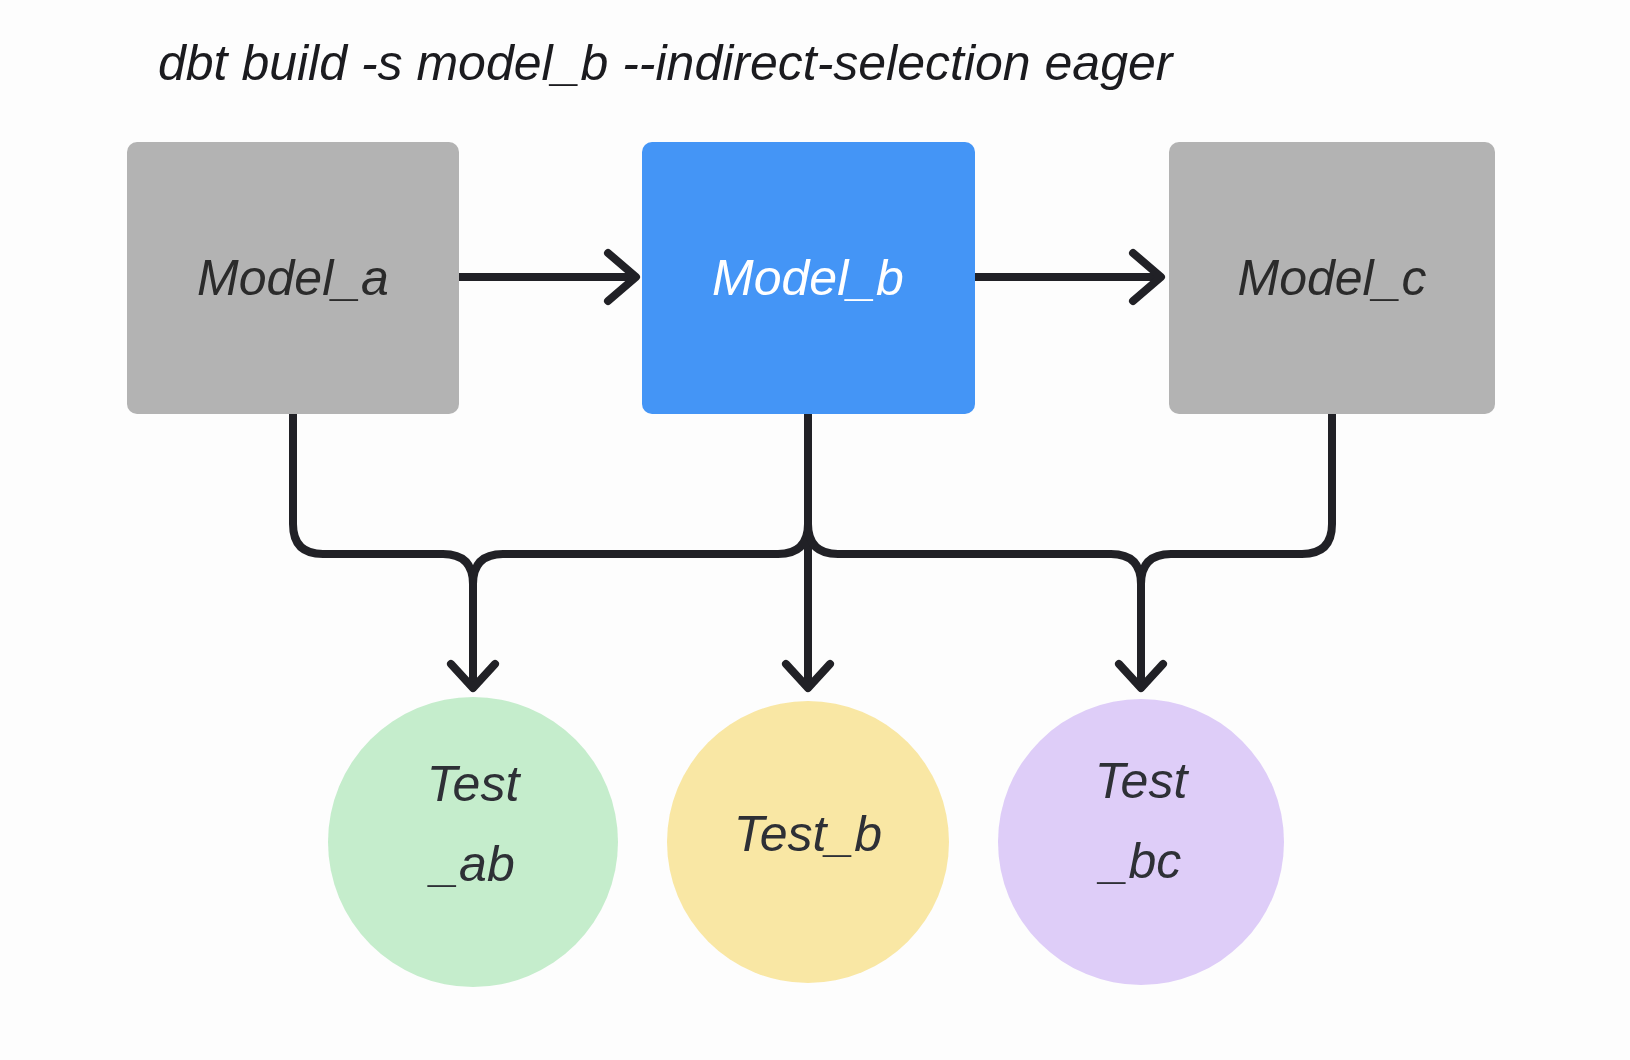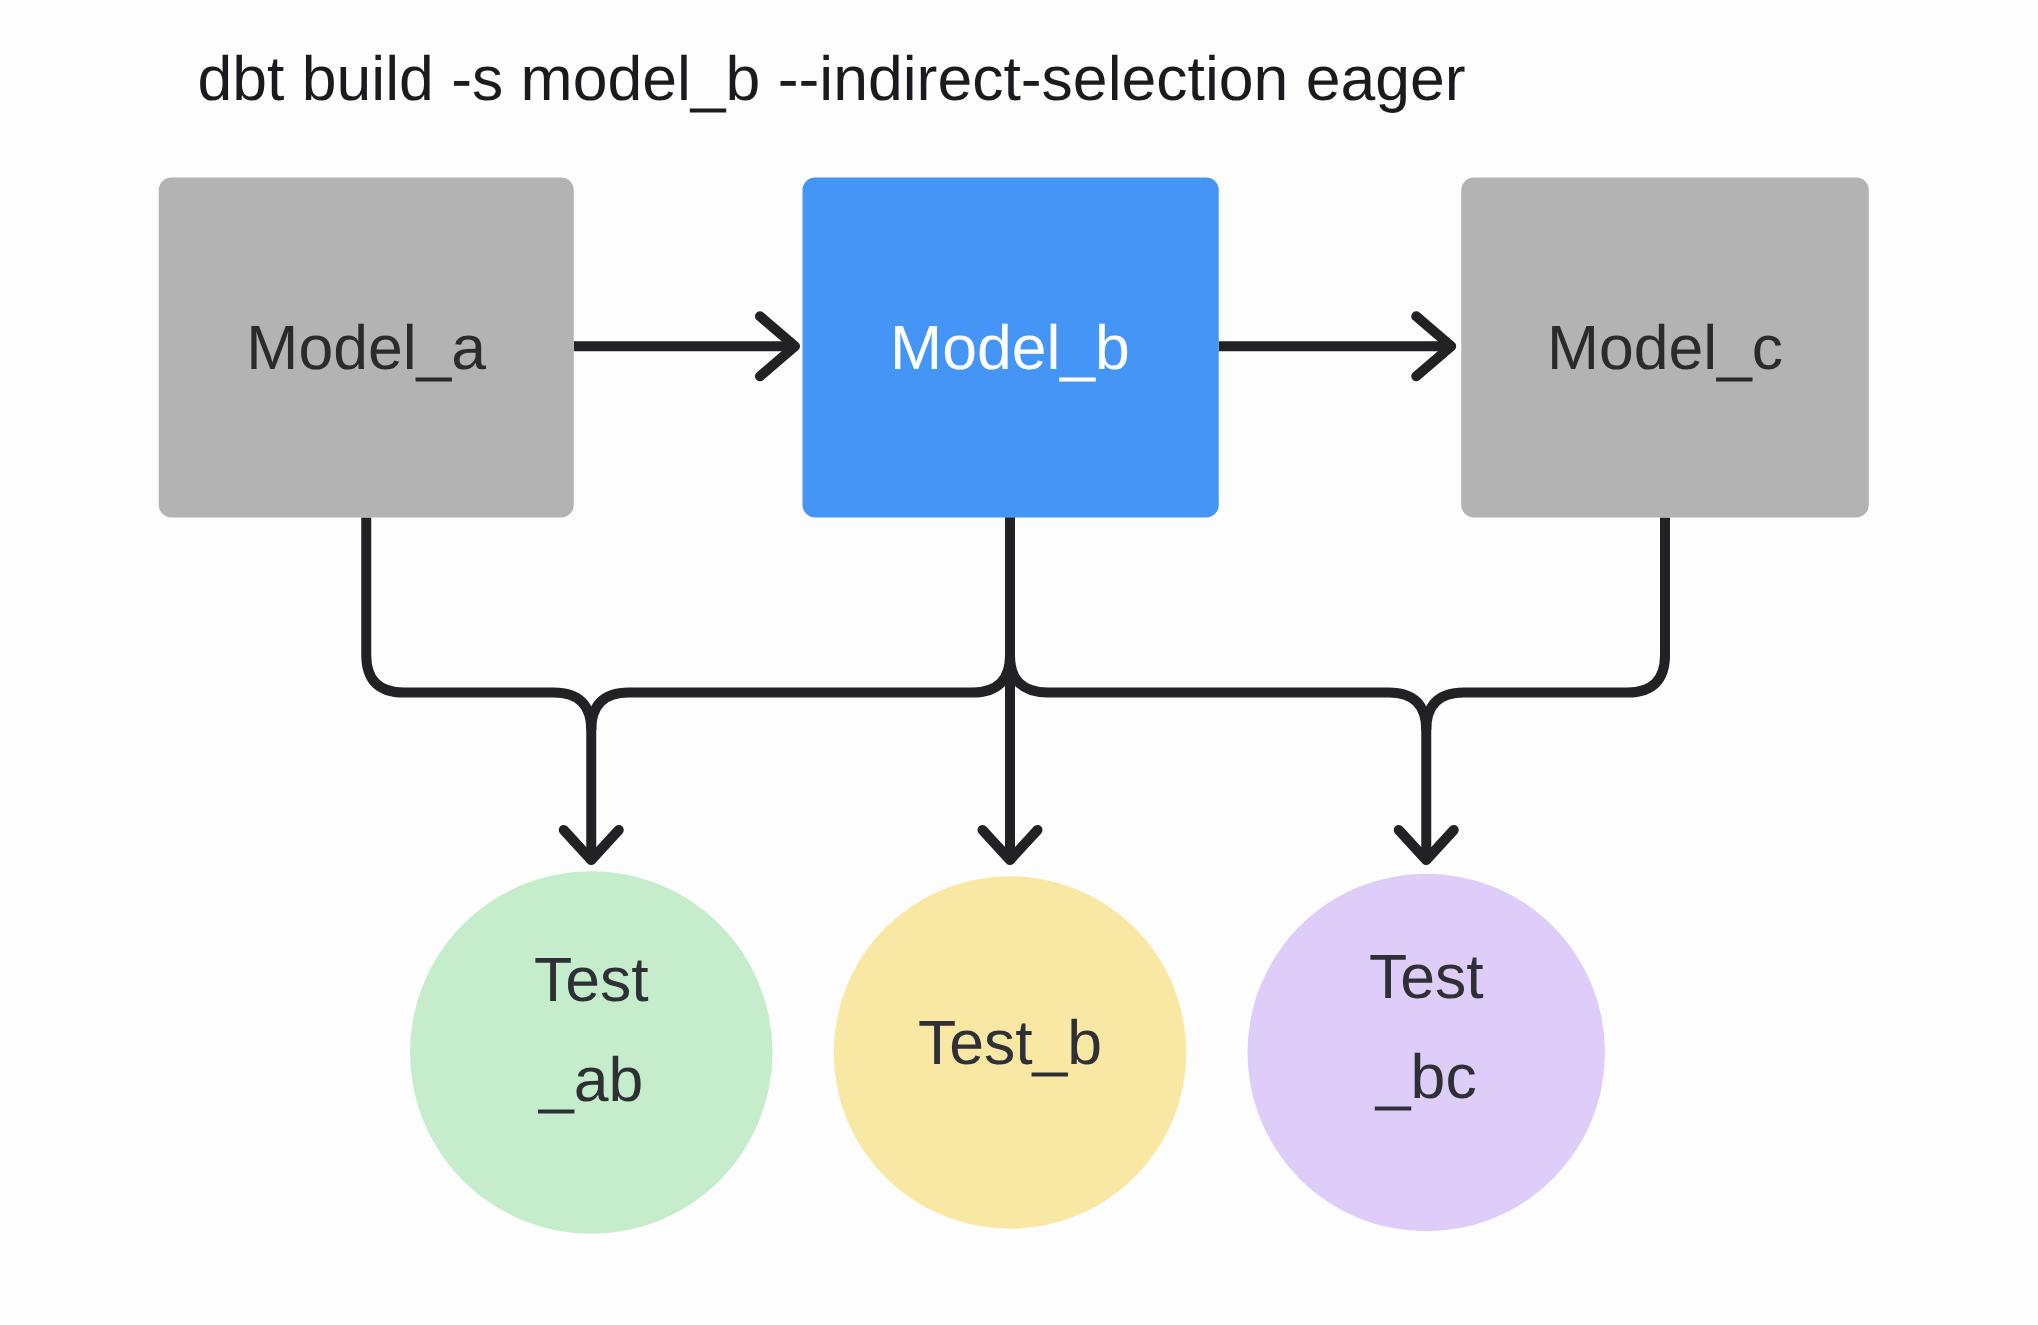--- a/index.html
+++ b/index.html
@@ -7,20 +7,21 @@
     padding: 0;
     background: #fdfdfd;
     font-family: "Liberation Sans", sans-serif;
   }
   .stage {
     position: relative;
     width: 1630px;
     height: 1060px;
     background: #fdfdfd;
     overflow: hidden;
+    font-style: italic;
   }
   svg { display: block; }
   .title-text {
     font-size: 50px;
     font-weight: 500;
     letter-spacing: 0px;
   }
   .node-label {
     font-size: 50px;
     font-weight: 400;

